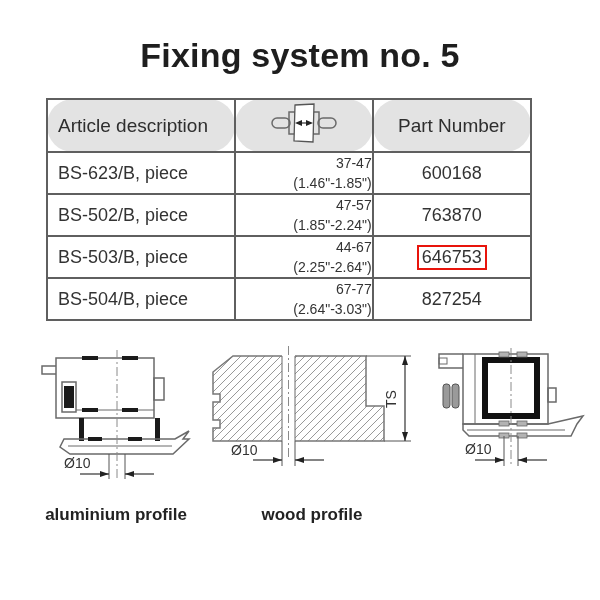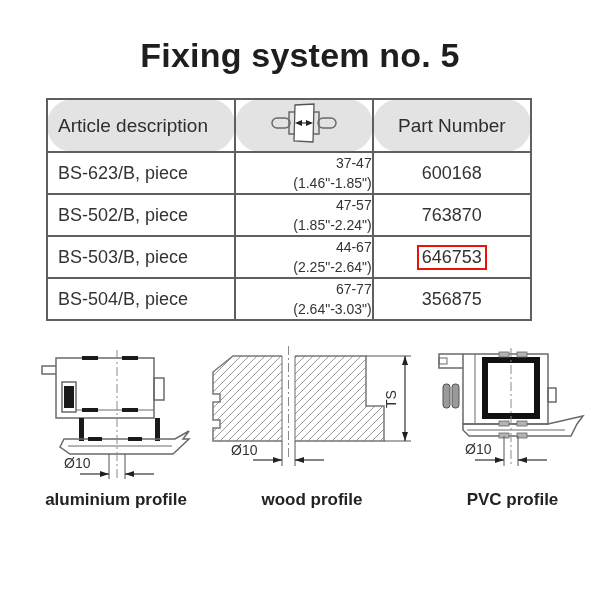--- a/index.html
+++ b/index.html
@@ -26,21 +26,21 @@
   th.h-article, td.c-article { text-align:left; padding-left:10px; }
   .fixing-table td { height:40px; font-size:18px; color:#333; }
   td.c-range { text-align:right; line-height:20px; font-size:14px; }
   td.c-part  { text-align:center; }
   .red-box { border:2px solid #e8140c; padding:0 3px 1px 3px; }
   .figure { position:absolute; top:346px; }
   .fig-al  { left:22px;  width:188px; }
   .fig-wd  { left:203px; width:218px; }
   .fig-pvc { left:425px; width:175px; }
   .fig-label {
-    margin-top:4px; text-align:center; font-weight:bold; font-size:17px; color:#222;
+    margin-top:19px; text-align:center; font-weight:bold; font-size:17px; color:#222;
   }
   svg text { font-family:"Liberation Sans", sans-serif; font-size:14px; fill:#333; }
   .outline { fill:none; stroke:#6a6a6a; stroke-width:1.5; }
   .thin    { fill:none; stroke:#6a6a6a; stroke-width:1; }
   .dark    { fill:#1a1a1a; stroke:none; }
   .cline   { fill:none; stroke:#8a8a8a; stroke-width:1; stroke-dasharray:9 3 2 3; }
   .extline { fill:none; stroke:#555; stroke-width:1; }
   .dimline { fill:none; stroke:#333; stroke-width:1.2; }
   .ah      { fill:#222; stroke:none; }
   .mark    { fill:#b3b3b3; stroke:#666; stroke-width:0.8; }
@@ -108,21 +108,21 @@
           <span class="red-box">646753</span>
         </td>
       </tr>
       <tr>
         <td class="c-article">BS-504/B, piece</td>
         <td class="c-range">
           <div>67-77</div>
           <div>(2.64"-3.03")</div>
         </td>
         <td class="c-part">
-          <span>356875</span>
+          <span>827254</span>
         </td>
       </tr>
     </tbody>
   </table>
 
   <div class="figure fig-al">
     <svg width="188" height="136" viewBox="0 0 188 136">
       <rect x="34" y="12" width="98" height="60" class="outline"></rect>
       <polyline points="34,20 20,20 20,28 34,28" class="outline"></polyline>
       <rect x="132" y="32" width="10" height="22" class="outline"></rect>
@@ -200,16 +200,15 @@
       <rect x="92" y="87" width="10" height="5" class="mark"></rect>
       <line x1="86" y1="2" x2="86" y2="118" class="cline"></line>
       <line x1="79" y1="90" x2="79" y2="120" class="extline"></line>
       <line x1="93" y1="90" x2="93" y2="120" class="extline"></line>
       <line x1="50" y1="114" x2="79" y2="114" class="dimline"></line>
       <polygon points="79,114 70,111 70,117" class="ah"></polygon>
       <line x1="93" y1="114" x2="122" y2="114" class="dimline"></line>
       <polygon points="93,114 102,111 102,117" class="ah"></polygon>
       <text x="40" y="108">Ø10</text>
     </svg>
-    <div class="fig-label">PVC profile</div>
   </div>
 
 </div>
 
 </body></html>

